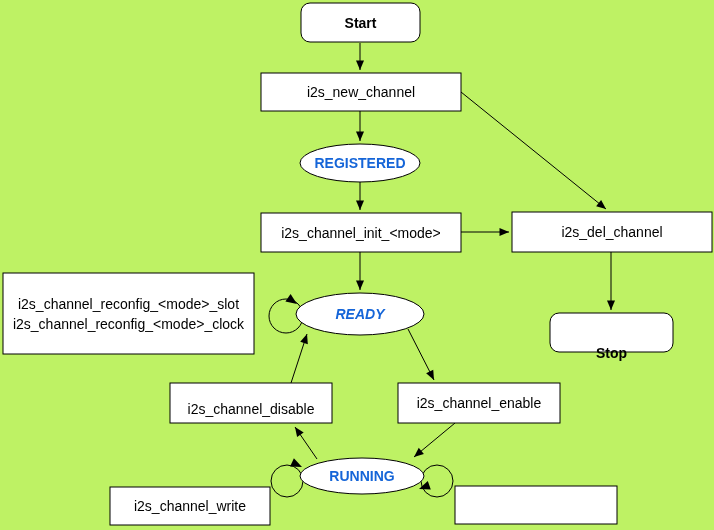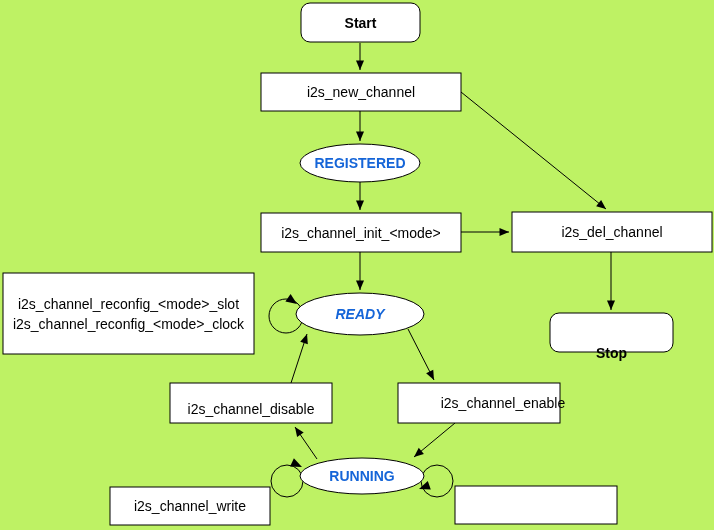--- a/index.html
+++ b/index.html
@@ -92,20 +92,20 @@
 
   <div class="lbl state" style="left:296px; top:293px; width:128px; height:42px;font-style:italic;">READY</div>
 
   <div class="lbl multiline" style="left:3px; top:273px; width:251px; height:81px;">
     <span>i2s_channel_reconfig_&lt;mode&gt;_slot</span>
     <span>i2s_channel_reconfig_&lt;mode&gt;_clock</span>
   </div>
 
   <div class="lbl" style="left:170px; top:383px; width:162px; height:52px;">i2s_channel_disable</div>
 
-  <div class="lbl" style="left:398px; top:383px; width:162px; height:40px;padding-left:24px;">i2s_channel_enable</div>
+  <div class="lbl" style="left:398px; top:383px; width:162px; height:40px;">i2s_channel_enable</div>
 
   <div class="lbl state" style="left:300px; top:458px; width:124px; height:36px;text-align:center;">RUNNING</div>
 
   <div class="lbl" style="left:110px; top:487px; width:160px; height:38px;">i2s_channel_write</div>
 
 
 </div>
 
 </body></html>

